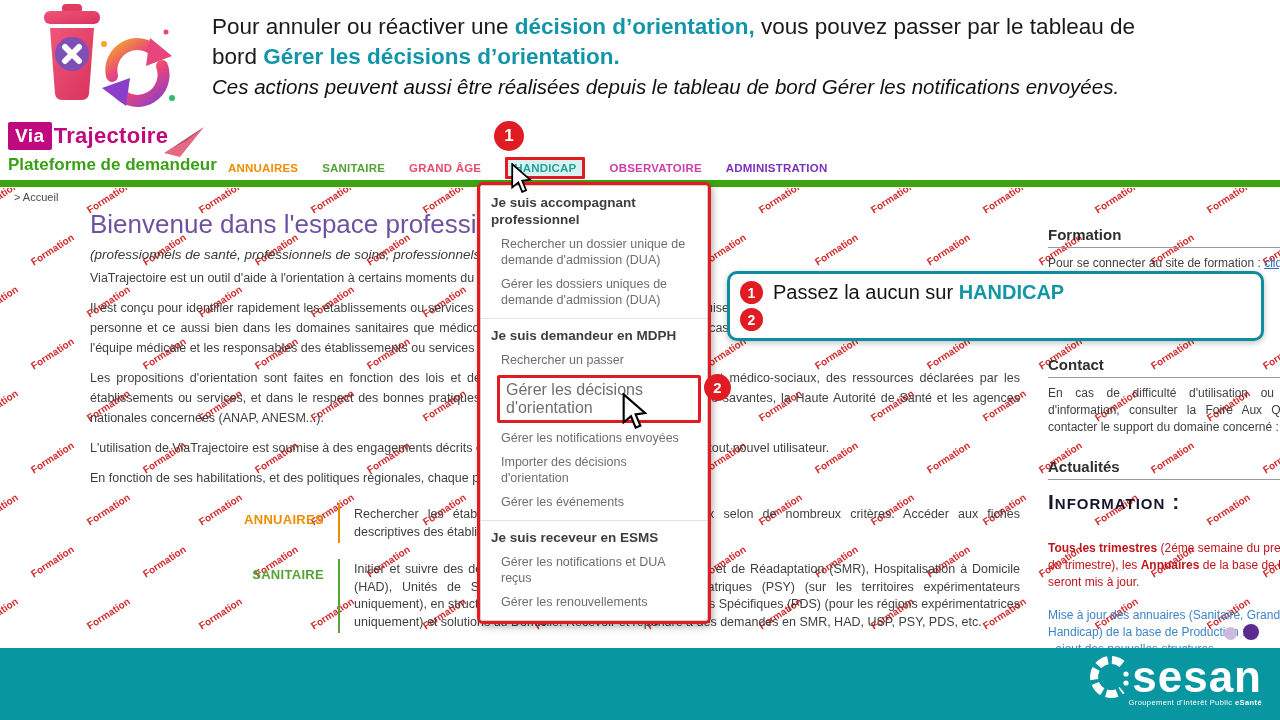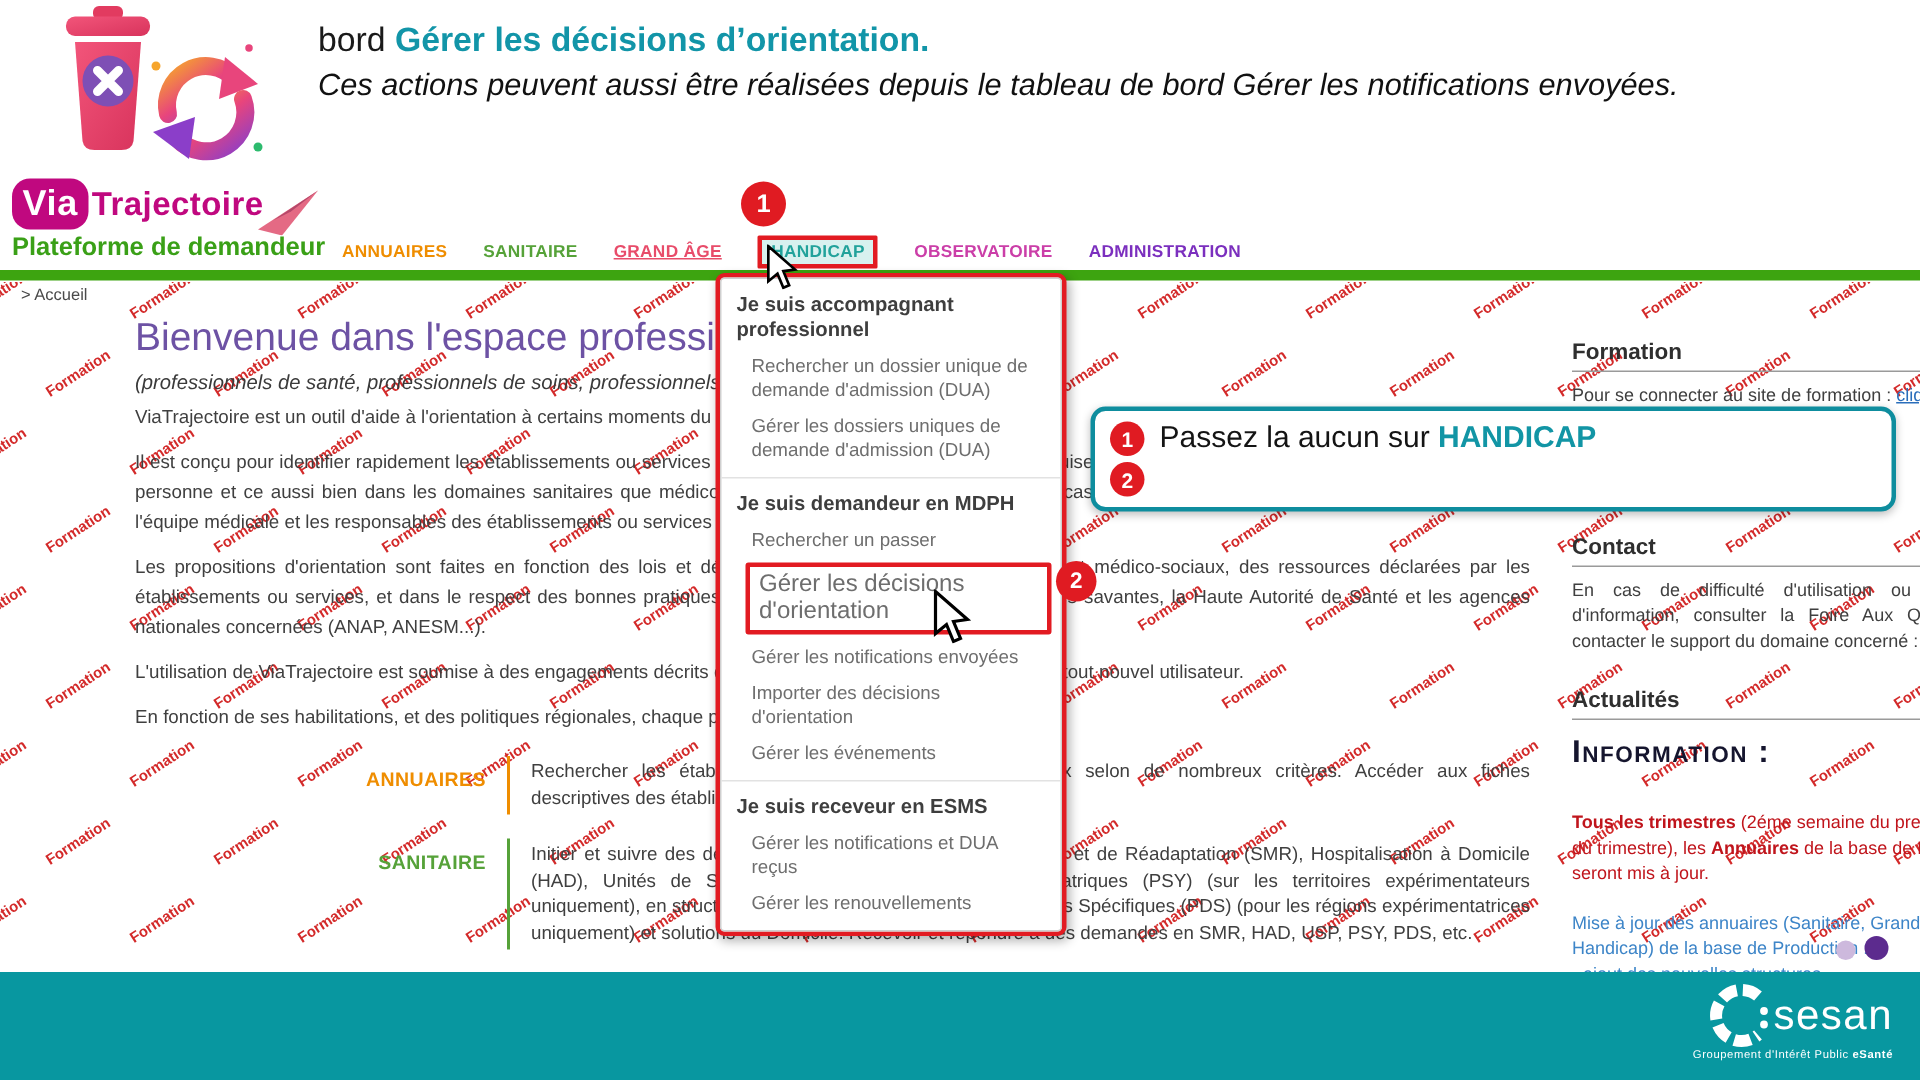--- a/index.html
+++ b/index.html
@@ -8,22 +8,22 @@
 
   
   .intro-icons{position:absolute;left:24px;top:2px;width:160px;height:112px;z-index:3;}
   .intro-text{position:absolute;left:212px;top:12px;width:1062px;z-index:3;
               font-size:22.5px;line-height:30px;color:#1a1a1a;}
   .intro-text .hl{color:#1295a8;font-weight:bold;}
   .intro-note{font-style:italic;font-size:20.5px;color:#111;}
 
   
   .logo{position:absolute;left:8px;top:116px;height:40px;display:flex;align-items:center;z-index:3;}
-  .logo-box{background:#c0087f;color:#fff;font-weight:bold;font-size:24px;
-            padding:3px 7px;border-radius:12px;letter-spacing:.5px;}
+  .logo-box{background:#c0087f;color:#fff;font-weight:bold;font-size:19px;
+            padding:3px 7px;border-radius:2px;letter-spacing:.5px;}
   .logo-rest{color:#c0087f;font-size:22px;font-weight:600;margin-left:2px;letter-spacing:.3px;}
   .logo-arrow{margin-left:-6px;margin-top:10px;}
 
   .platform{position:absolute;left:8px;top:155px;font-size:17px;font-weight:bold;color:#3aa017;z-index:3;}
   .nav{position:absolute;left:228px;top:154px;height:28px;display:flex;align-items:center;gap:24px;z-index:4;}
   .nav-item{font-size:11.5px;font-weight:bold;letter-spacing:.2px;white-space:nowrap;cursor:pointer;}
   .nav-active{border:3px solid #e21b22;background:#d8f1ef;padding:2px 6px;border-radius:1px;}
 
   .green-bar{position:absolute;left:0;top:180px;width:1280px;height:7px;background:#3da410;z-index:3;}
   .breadcrumb{position:absolute;left:14px;top:191px;font-size:11px;color:#4a4a4a;z-index:3;}
@@ -84,21 +84,21 @@
   .sb-red b{font-weight:bold;}
   .sb-blue{margin-top:16px;font-size:12px;line-height:17px;color:#3d85c8;}
   .dot{position:absolute;border-radius:50%;z-index:3;}
   .dot1{left:1224px;top:627px;width:13px;height:13px;background:#cdb9dd;}
   .dot2{left:1243px;top:624px;width:16px;height:16px;background:#5c2b8e;}
 
   
   .footer{position:absolute;left:0;top:648px;width:1280px;height:72px;background:#0897a0;z-index:5;}
   .sesan{position:absolute;right:18px;top:6px;display:flex;flex-direction:column;align-items:flex-end;}
   .sesan-row{display:flex;align-items:center;}
-  .sesan-name{color:#fff;font-size:28px;font-weight:normal;letter-spacing:1px;line-height:40px;}
+  .sesan-name{color:#fff;font-size:44px;font-weight:bold;letter-spacing:1px;line-height:40px;}
   .sesan-tag{color:#fff;font-size:7.5px;margin-top:-2px;letter-spacing:.4px;}
   .sesan-tag b{font-weight:bold;}
 </style>
 </head>
 <body>
 
 <div class="canvas">
 
   <div class="intro-icons">
     <svg width="160" height="112" viewBox="0 0 160 112">
@@ -126,38 +126,39 @@
         <path d="M60,30 A26,26 0 0 1 16,56" fill="none" stroke="url(#gRef)" stroke-width="12" stroke-linecap="round"></path>
         <polygon points="24,70 0,52 28,42" fill="#8b3ec9"></polygon>
         <circle cx="2" cy="8" r="3" fill="#f6a52c"></circle>
         <circle cx="70" cy="62" r="3" fill="#2dbb6e"></circle>
         <circle cx="64" cy="-4" r="2.5" fill="#e8457c"></circle>
       </g>
     </svg>
   </div>
 
   <div class="intro-text">
+    <div><span>Pour annuler ou réactiver une </span><span class="hl">décision d’orientation,</span><span> vous pouvez passer par le tableau de</span></div>
     <div><span>bord </span><span class="hl">Gérer les décisions d’orientation.</span></div>
     <div class="intro-note">Ces actions peuvent aussi être réalisées depuis le tableau de bord Gérer les notifications envoyées.</div>
   </div>
 
   <div class="logo">
     <span class="logo-box">Via</span>
       <span class="logo-rest">Trajectoire</span>
     <svg class="logo-arrow" width="44" height="32" viewBox="0 0 44 32">
       <polygon points="2,28 42,2 18,32" fill="#e46a84"></polygon>
       <polygon points="12,22 42,2 24,16" fill="#b5486a"></polygon>
     </svg>
   </div>
 
   <div class="platform">Plateforme de demandeur</div>
   <div class="nav">
       <div class="nav-item" style="color: rgb(239, 141, 0);">ANNUAIRES</div>
       <div class="nav-item" style="color: rgb(86, 162, 57);">SANITAIRE</div>
-      <div class="nav-item" style="color: rgb(232, 76, 106); text-decoration: underline;">GRAND ÂGE</div>
+      <div class="nav-item" style="color: rgb(232, 76, 106);">GRAND ÂGE</div>
       <div class="nav-item nav-active" style="color: rgb(33, 162, 155);">HANDICAP</div>
       <div class="nav-item" style="color: rgb(203, 62, 168);">OBSERVATOIRE</div>
       <div class="nav-item" style="color: rgb(123, 47, 190);">ADMINISTRATION</div>
     </div>
   <div class="green-bar"></div>
   <div class="breadcrumb">&gt; Accueil</div>
 
   <div class="wm-layer">
       <span class="wm" style="left: -28px; top: 4px;">Formation</span>
       <span class="wm" style="left: 84px; top: 4px;">Formation</span>

